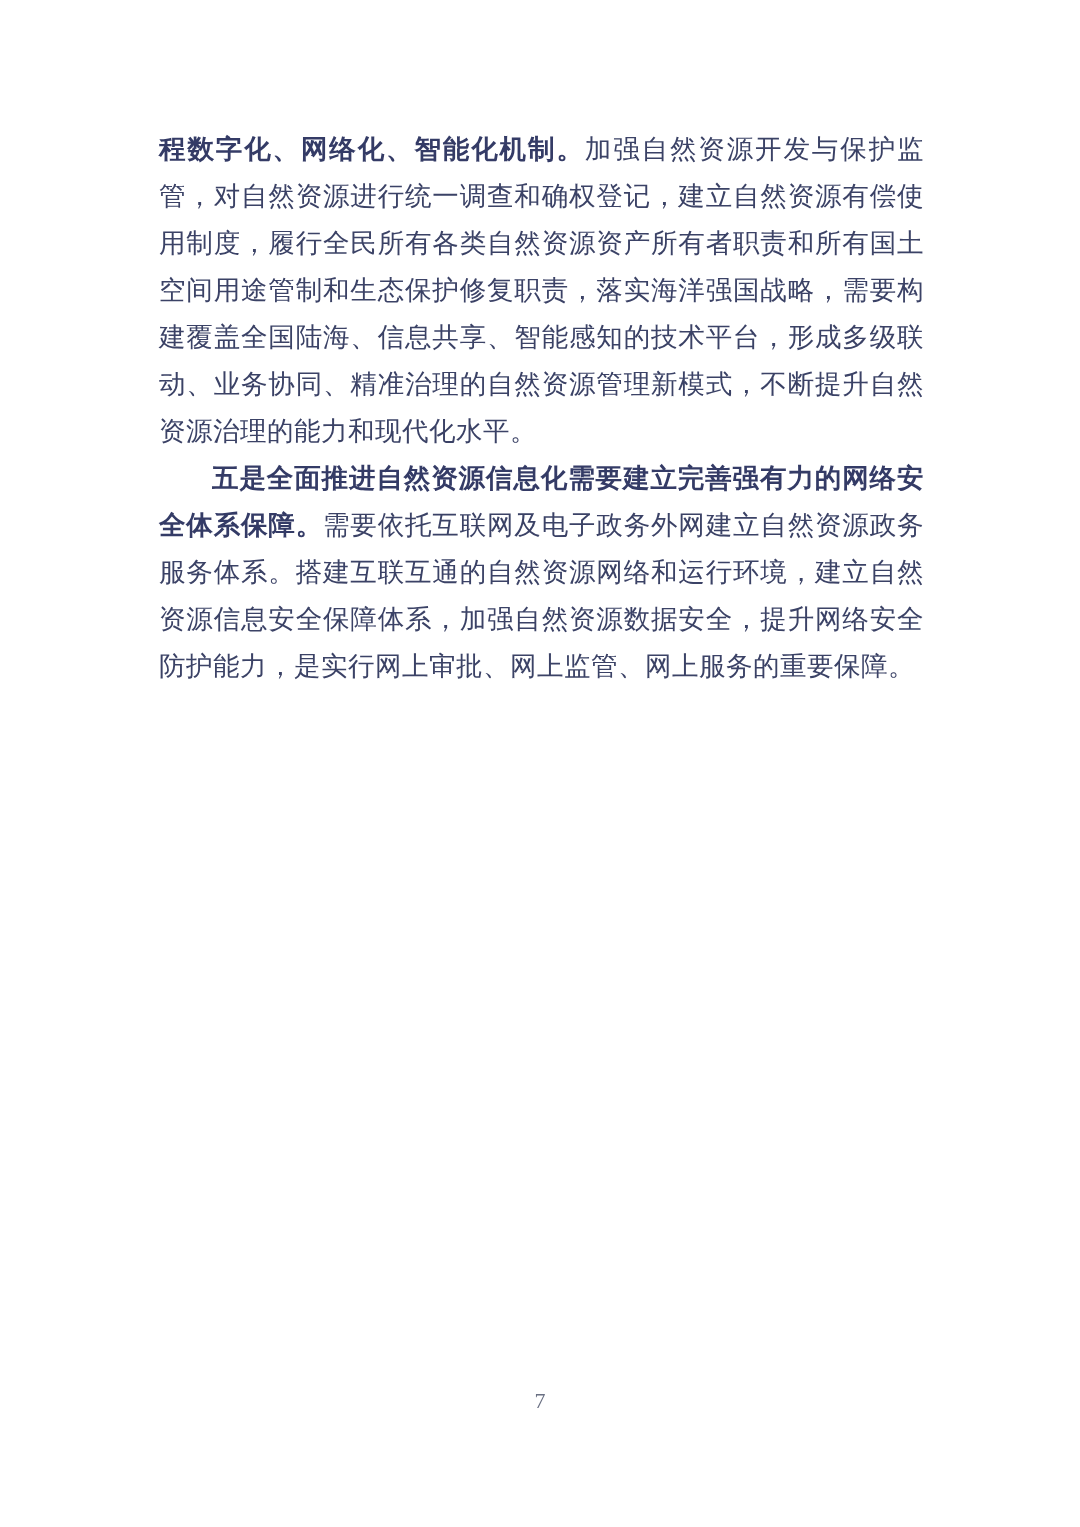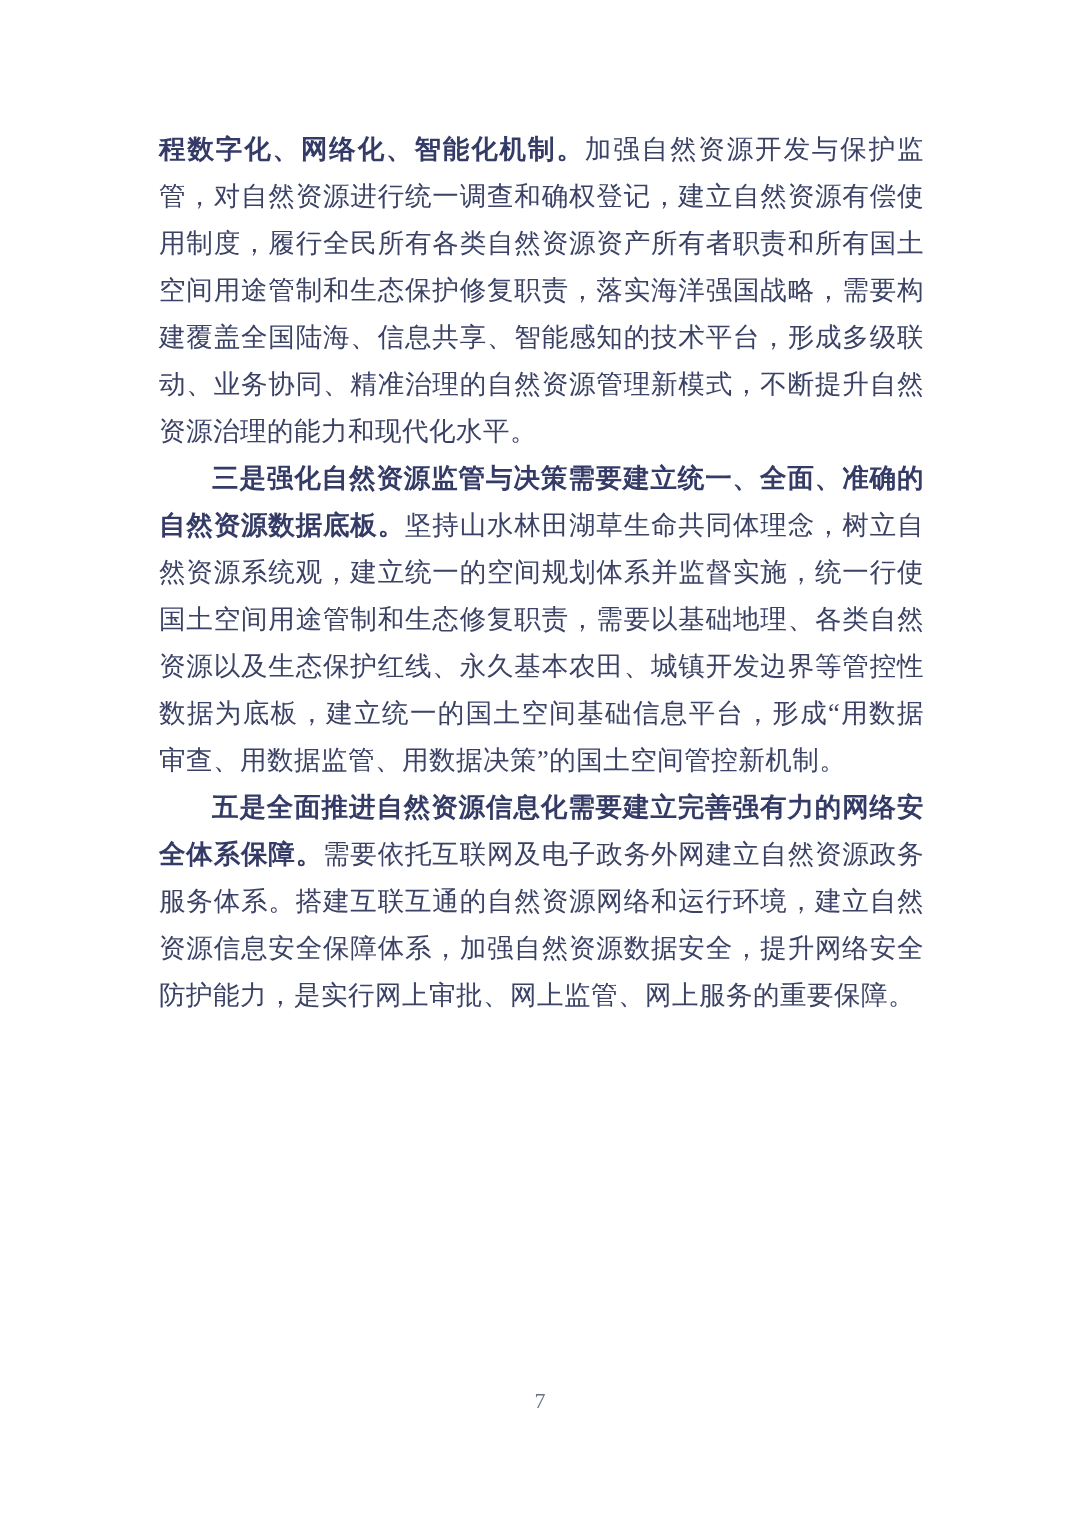--- a/index.html
+++ b/index.html
@@ -53,21 +53,20 @@
   }
 </style>
 </head>
 <body>
 
 <div class="page">
   <div class="content">
 
     <p class="para"><span class="lead">程数字化、网络化、智能化机制。</span><span>加强自然资源开发与保护监管，对自然资源进行统一调查和确权登记，建立自然资源有偿使用制度，履行全民所有各类自然资源资产所有者职责和所有国土空间用途管制和生态保护修复职责，落实海洋强国战略，需要构建覆盖全国陆海、信息共享、智能感知的技术平台，形成多级联动、业务协同、精准治理的自然资源管理新模式，不断提升自然资源治理的能力和现代化水平。</span></p>
 
-    <p class="para indent"><span class="lead">三是强化自然资源监管与决策需要建立统一、全面、准确的自然资源数据底板。</span><span>坚持山水林田湖草生命共同体理念，树立自然资源系统观，建立统一的空间规划体系并监督实施，统一行使国土空间用途管制和生态修复职责，需要以基础地理、各类自然资源以及生态保护红线、永久基本农田、城镇开发边界等管控性数据为底板，建立统一的国土空间基础信息平台，形成“用数据审查、用数据监管、用数据决策”的国土空间管控新机制。</span></p>
 
 
     <p class="para indent"><span class="lead">五是全面推进自然资源信息化需要建立完善强有力的网络安全体系保障。</span><span>需要依托互联网及电子政务外网建立自然资源政务服务体系。搭建互联互通的自然资源网络和运行环境，建立自然资源信息安全保障体系，加强自然资源数据安全，提升网络安全防护能力，是实行网上审批、网上监管、网上服务的重要保障。</span></p>
 
   </div>
 
   <div class="footer">
     <span class="pagenum">7</span>
   </div>
 </div>

